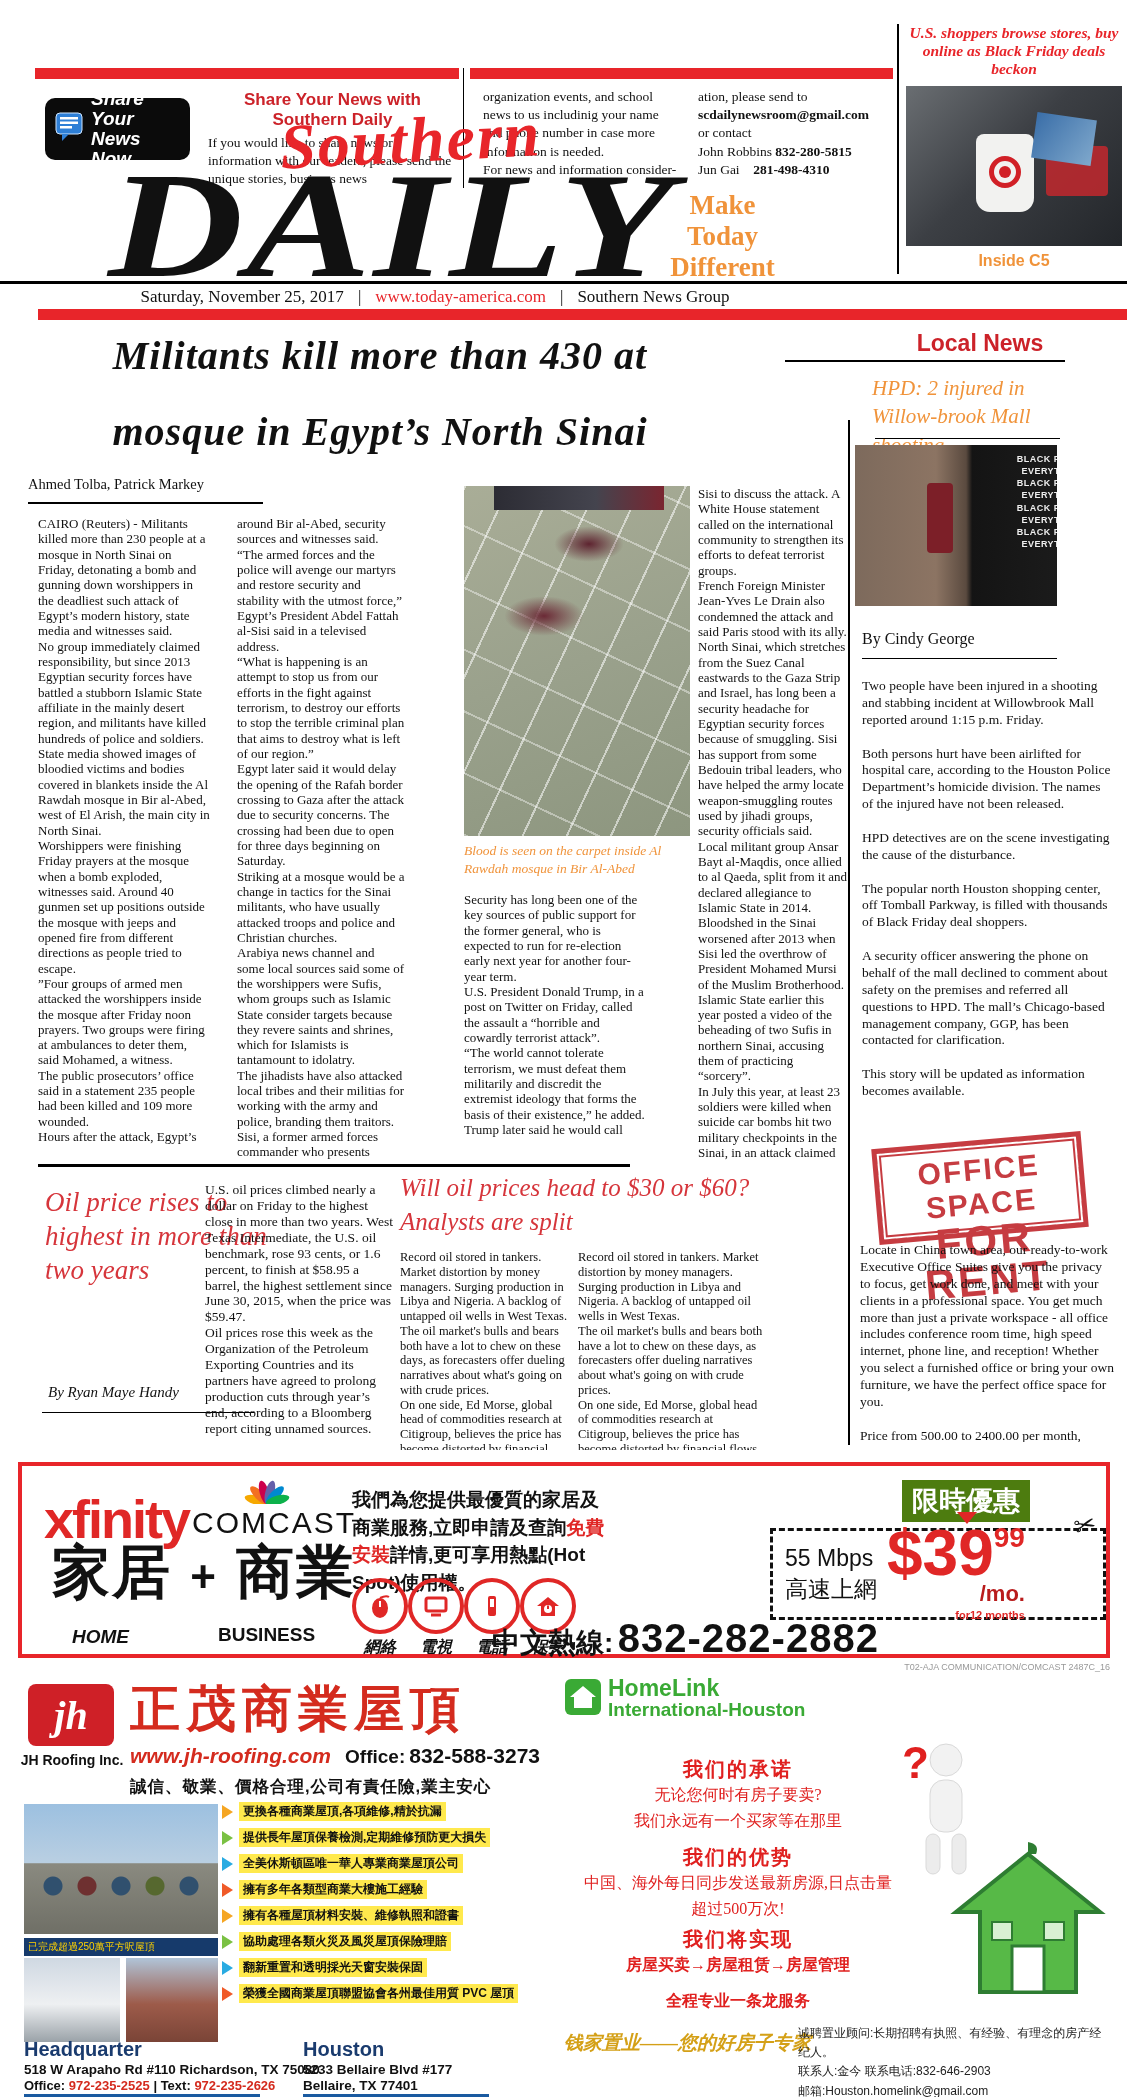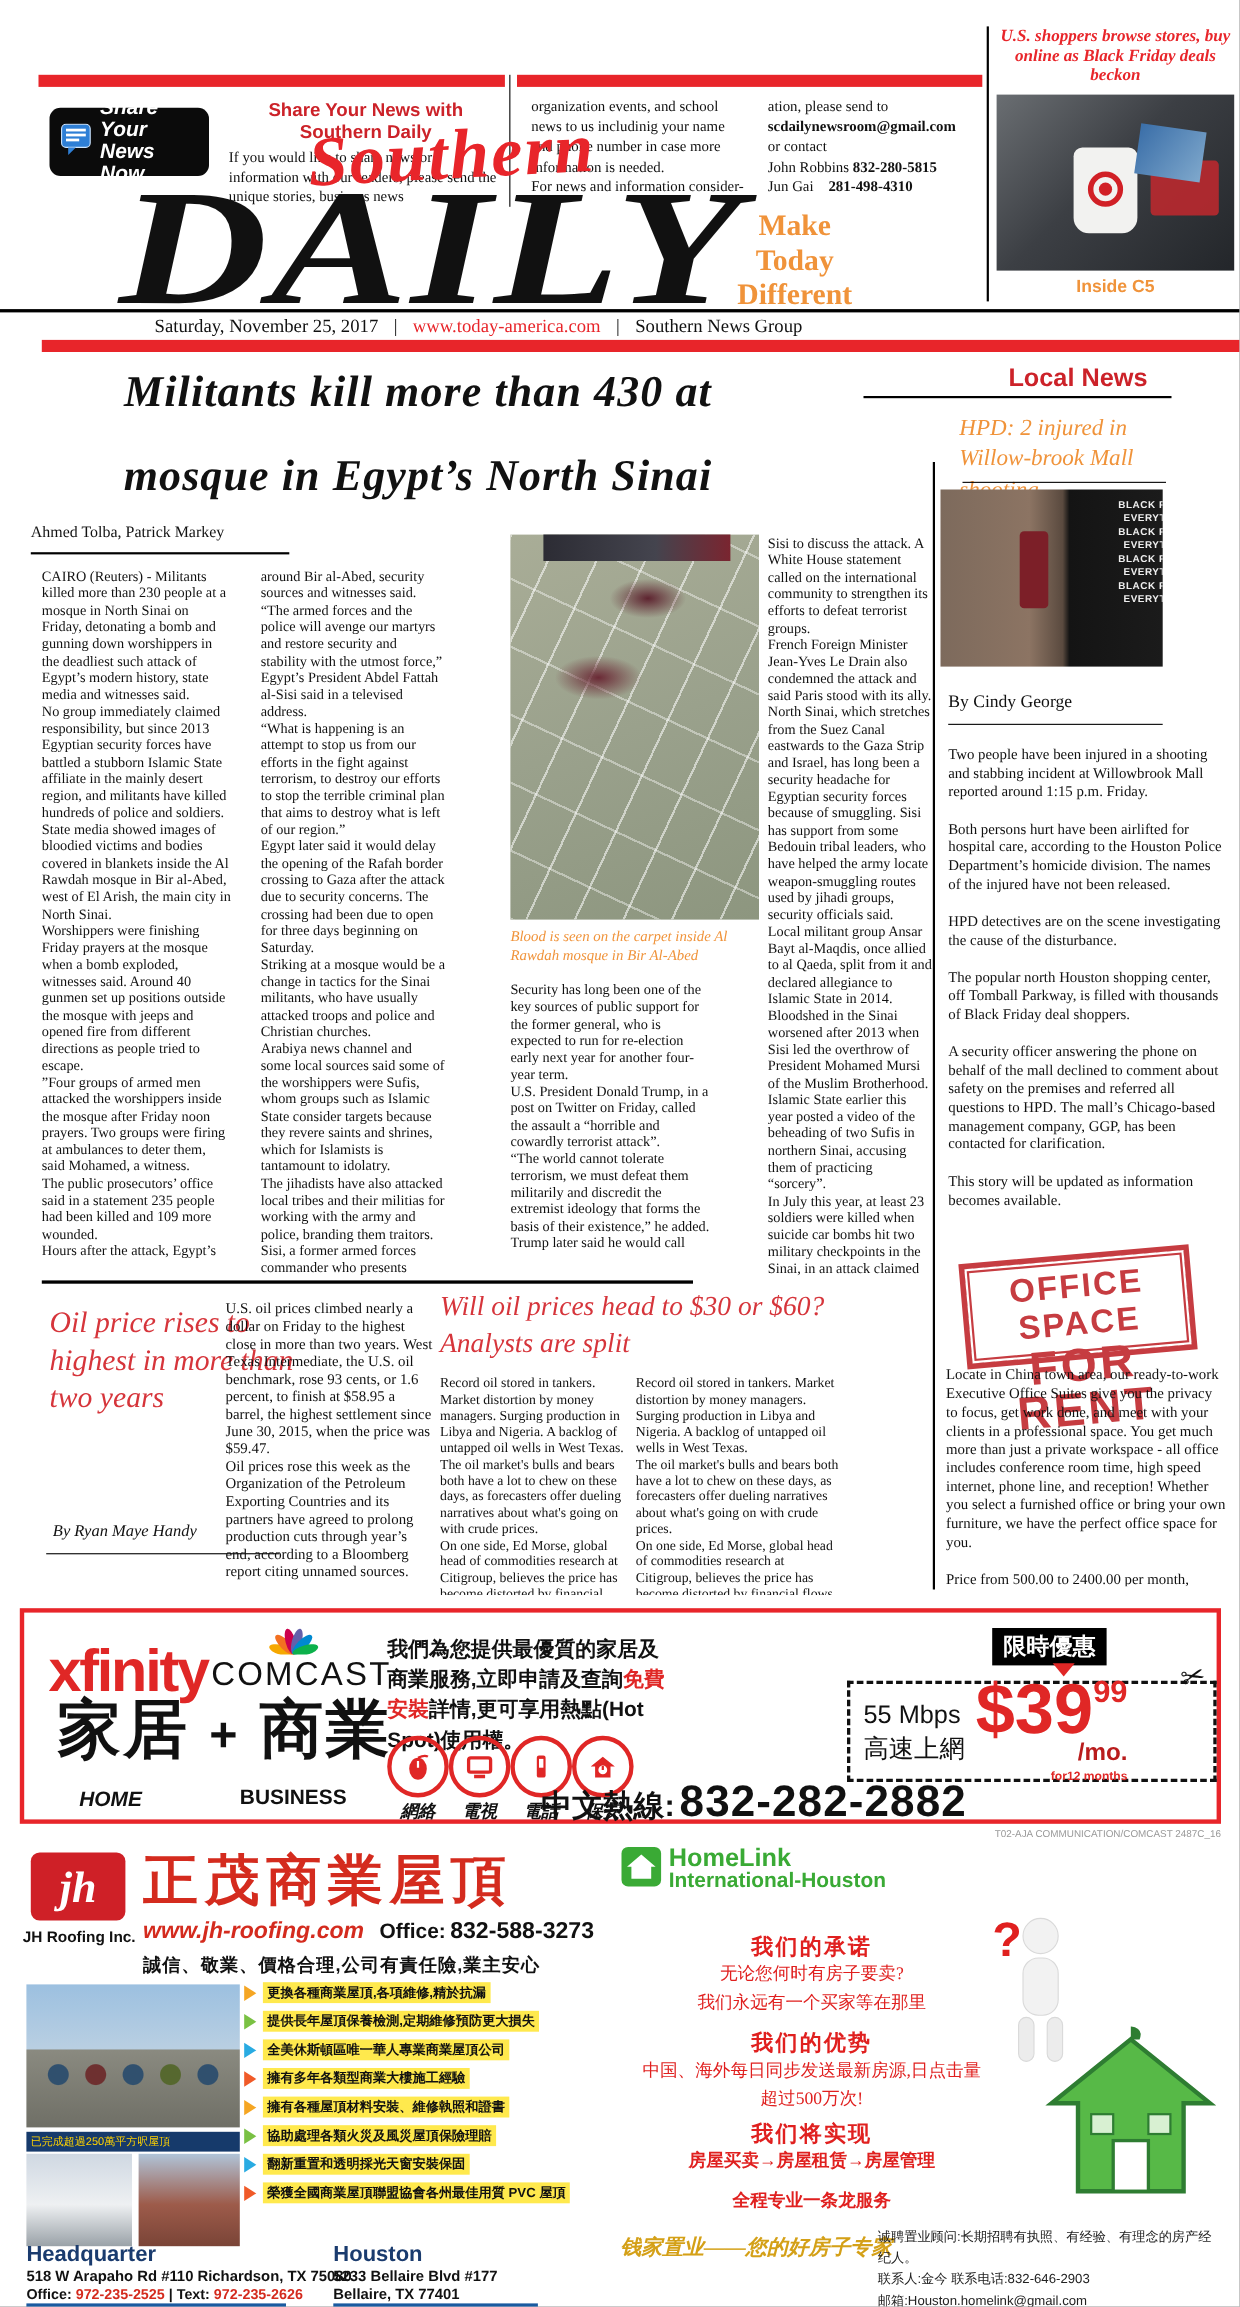--- a/index.html
+++ b/index.html
@@ -48,21 +48,21 @@
   
   .adbox{border:4px solid #e8252a;background:#fff;box-sizing:border-box;}
   .xfinity{color:#e02726;font-family:"Liberation Sans",sans-serif;font-weight:bold;font-size:54px;letter-spacing:-2px;}
   .comcast{font-family:"Liberation Sans",sans-serif;font-size:30px;letter-spacing:2px;color:#111;}
   .hb{font-family:"Liberation Sans",sans-serif;font-weight:bold;font-size:58px;letter-spacing:2px;}
   .hb-sub{font-family:"Liberation Sans",sans-serif;font-weight:bold;font-size:19px;}
   .pitch{font-family:"Liberation Sans",sans-serif;font-weight:bold;font-size:19px;line-height:1.45;}
   .pitch .red{color:#e02726;}
   .svc{width:48px;height:48px;border:4px solid #e02726;border-radius:50%;display:flex;align-items:center;justify-content:center;}
   .svc-label{font-family:"Liberation Sans",sans-serif;font-weight:bold;font-size:16px;text-align:center;margin-top:3px;}
-  .badge{background:#000000;color:#fff;font-family:"Liberation Sans",sans-serif;font-weight:bold;font-size:21px;text-align:center;padding:3px 10px;}
+  .badge{background:#4d7c0f;color:#fff;font-family:"Liberation Sans",sans-serif;font-weight:bold;font-size:27px;text-align:center;padding:3px 10px;}
   .coupon{border:3px dashed #111;display:flex;align-items:center;padding:6px 12px;box-sizing:border-box;gap:10px;}
   .speed{font-family:"Liberation Sans",sans-serif;font-size:23px;line-height:1.35;}
   .bigprice{color:#e02726;font-family:"Liberation Sans",sans-serif;font-weight:bold;font-size:64px;line-height:.9;}
   .cents{font-size:28px;vertical-align:top;}
   .permo{color:#b91c1c;font-family:"Liberation Sans",sans-serif;font-weight:bold;font-size:22px;line-height:1;}
   .term{color:#e02726;font-family:"Liberation Sans",sans-serif;font-weight:bold;font-size:11px;}
   .hotline{font-family:"Liberation Sans",sans-serif;font-weight:bold;}
   .fineprint{color:#999;font-family:"Liberation Sans",sans-serif;font-size:9px;text-align:right;}
   
   .jh-logo{background:#cf2027;border-radius:8px;color:#fff;font-weight:bold;font-style:italic;font-size:40px;display:flex;align-items:center;justify-content:center;}

